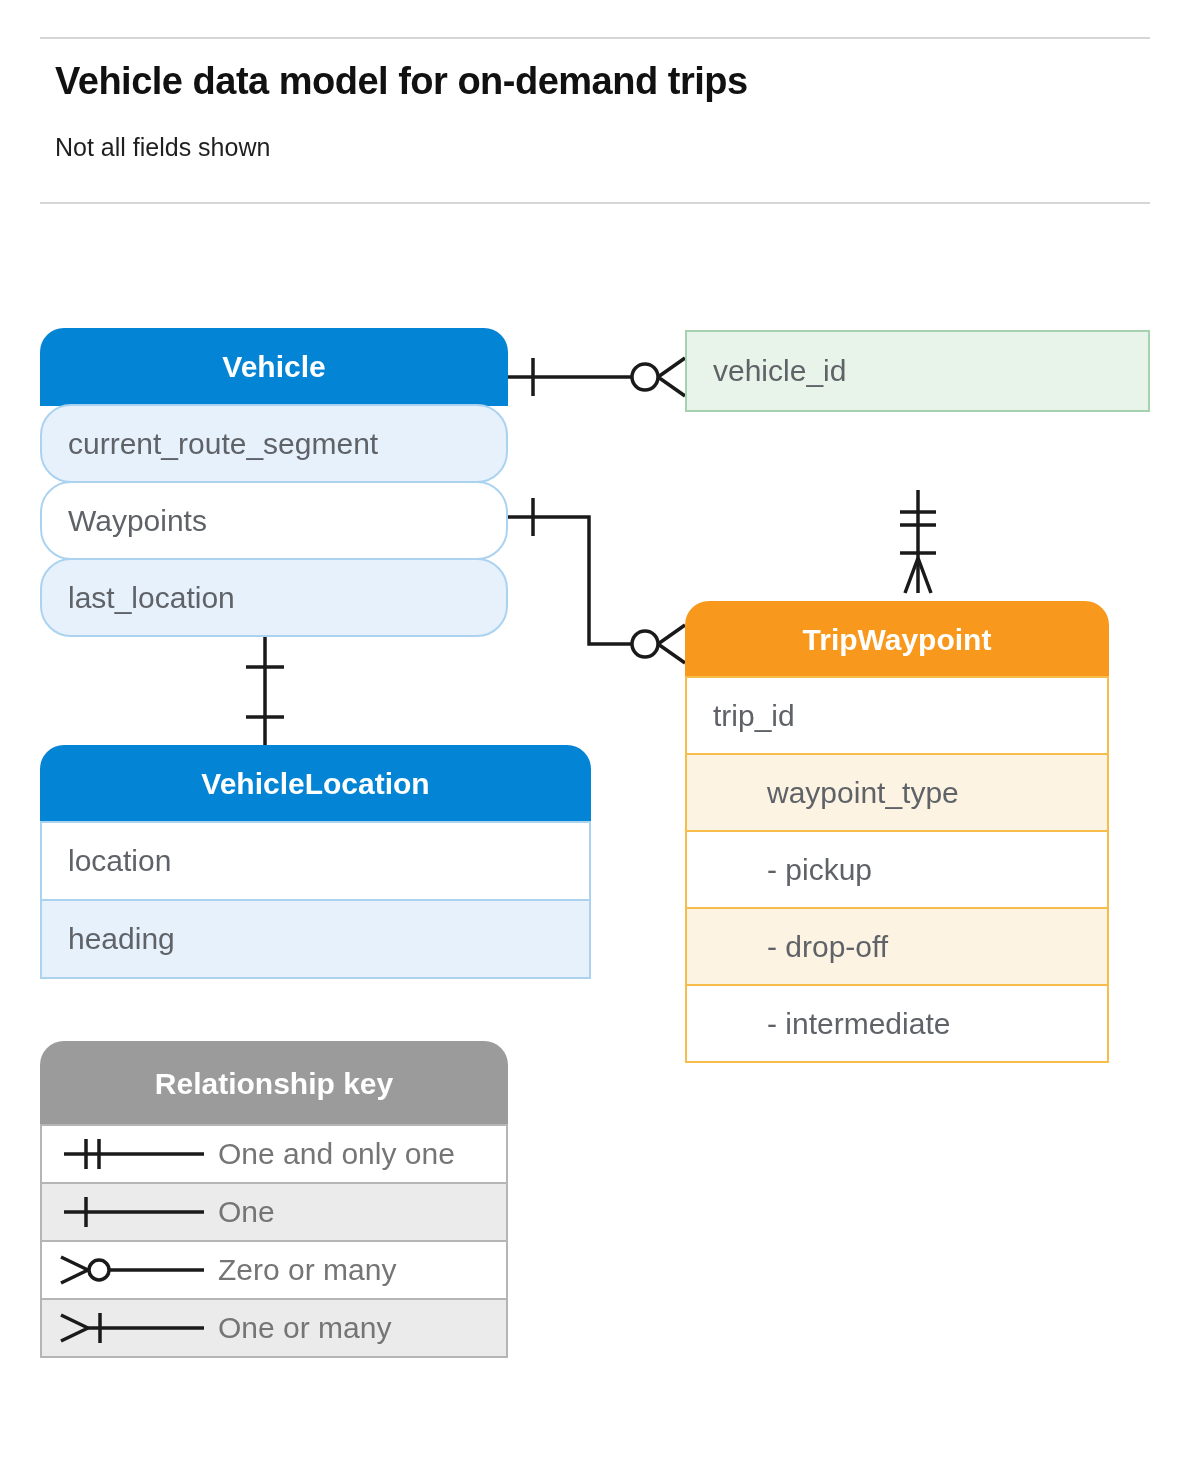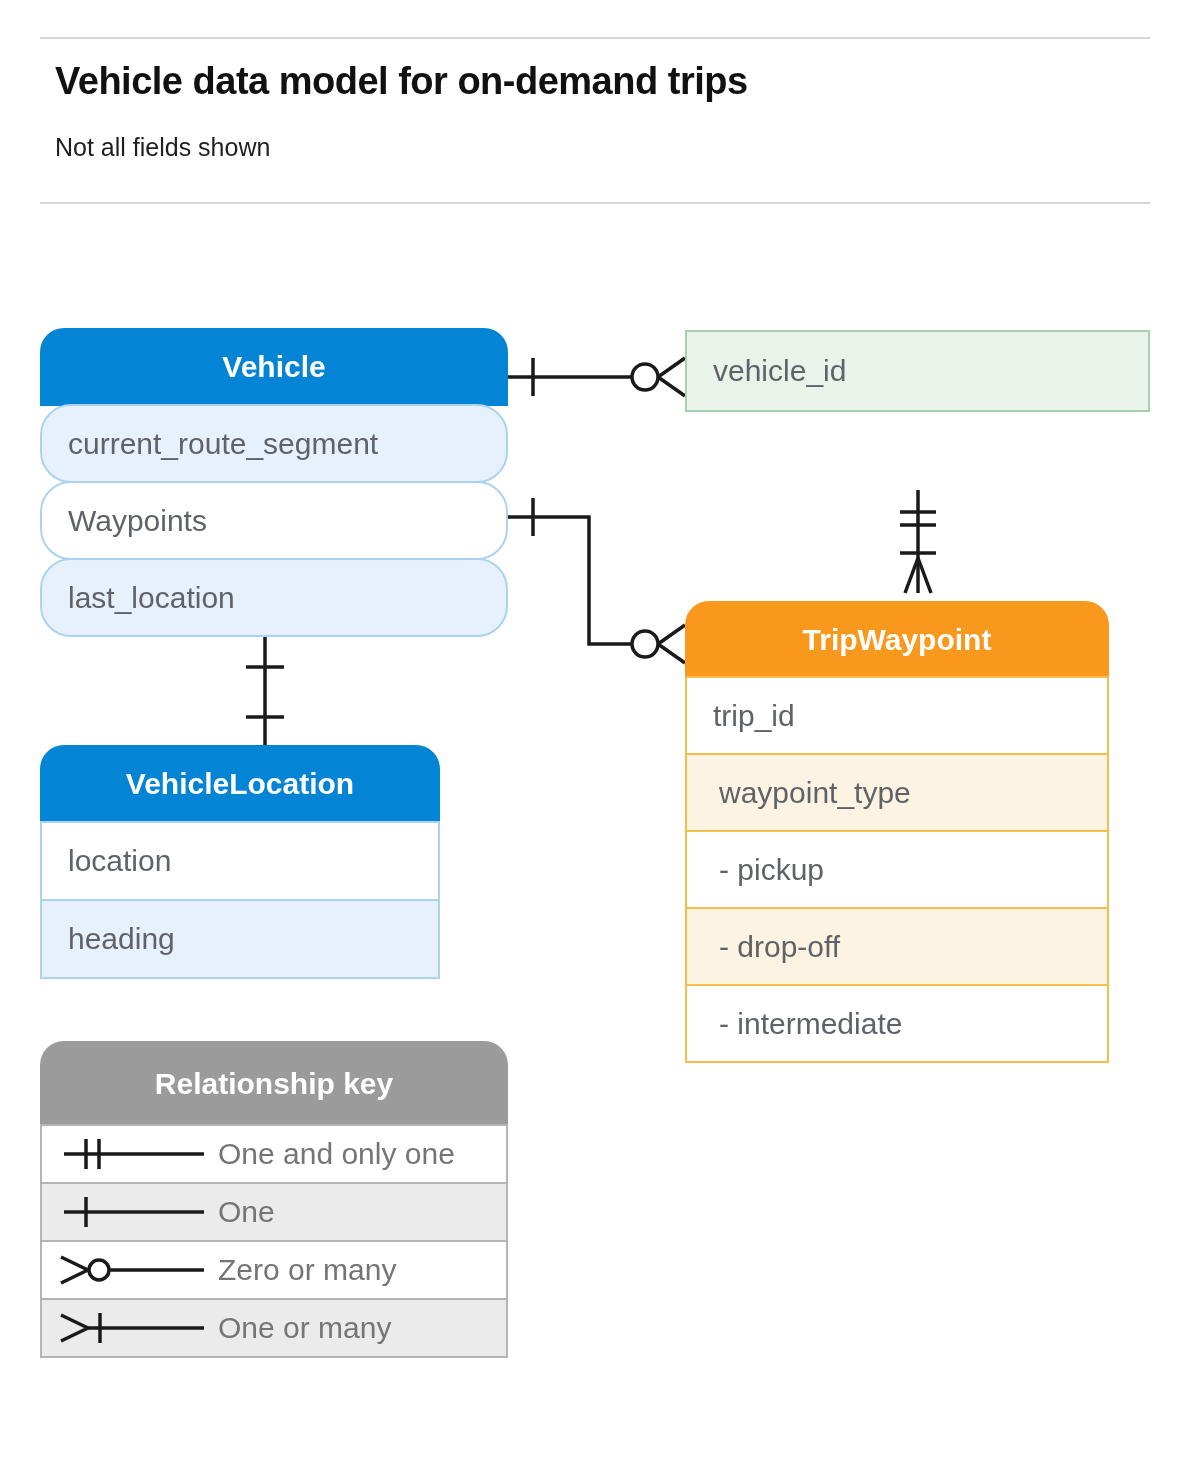--- a/index.html
+++ b/index.html
@@ -34,24 +34,24 @@
   .e-trip{left:685px;top:330px;width:465px;}
   .e-trip .hdr{height:78px;background:#2e8b48;}
   .e-trip .row{height:82px;border-color:#a5d1ae;}
   .e-trip .row:nth-of-type(odd){background:#e8f3ea;}
 
   
   .e-tripwaypoint{left:685px;top:595px;width:424px;margin-top:6px;}
   .e-tripwaypoint .hdr{height:77px;background:#f8981d;}
   .e-tripwaypoint .row{height:79px;border-color:#f7bd4a;}
   .e-tripwaypoint .row:nth-of-type(odd){background:#fdf3e3;}
-  .e-tripwaypoint .row:nth-of-type(n+3){padding-left:32px;}
+  .e-tripwaypoint .row:nth-of-type(n+3){padding-left:80px;}
 
   
-  .e-vehiclelocation{left:40px;top:745px;width:400px;}
+  .e-vehiclelocation{left:40px;top:745px;width:551px;}
   .e-vehiclelocation .hdr{height:78px;background:#0484d4;}
   .e-vehiclelocation .row{height:80px;border-color:#abd3f0;}
   .e-vehiclelocation .row:nth-of-type(odd){background:#e7f1fc;}
 
   
   .e-legend{left:40px;top:1041px;width:468px;}
   .e-legend .hdr{height:85px;background:#9b9b9b;}
   .e-legend .row{height:60px;border-color:#b5b5b5;color:#757575;padding-left:14px;}
   .e-legend .row:nth-of-type(odd){background:#ebebeb;}
   .key-sym{width:156px;flex:0 0 156px;}

